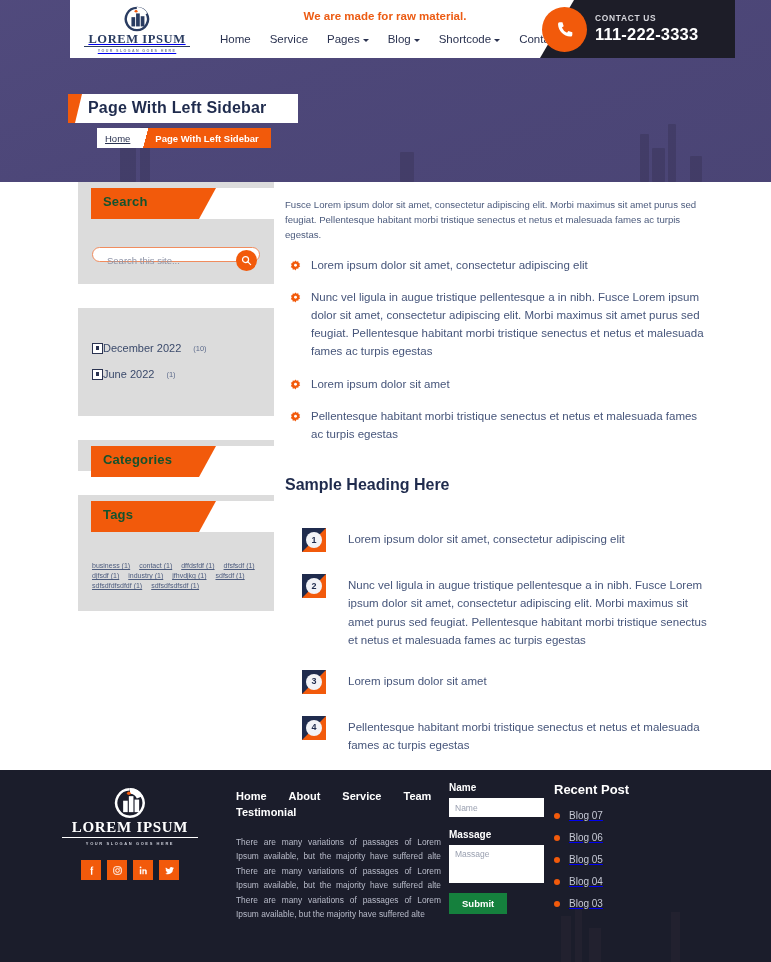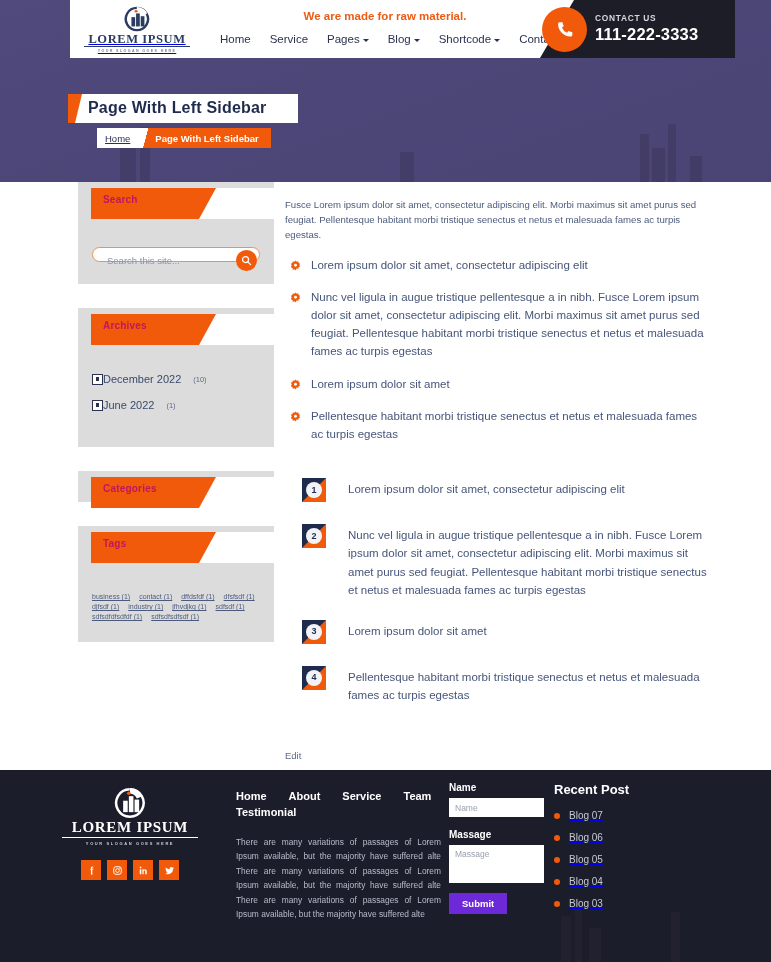--- a/index.html
+++ b/index.html
@@ -128,22 +128,22 @@
   .widget-head-white {
     position:absolute; left:13px; top:6px; width:183px; height:31px;
     background:#ffffff;
   }
   .widget-head-orange {
     position:absolute; left:13px; top:6px; width:125px; height:31px;
     background:#f25a0b;
     clip-path: polygon(0 0, 125px 0, 108px 31px, 0 31px);
   }
   .widget-title {
-    position:absolute; left:25px; top:12px; color:#be185d;
-    font-size:10px; font-weight:700; letter-spacing:.2px; z-index:3;
+    position:absolute; left:25px; top:12px; color:#14532d;
+    font-size:13px; font-weight:700; letter-spacing:.2px; z-index:3;
   }
   .widget-body { padding:34px 14px 22px 14px; }
 
   .searchbox {
     position:relative; height:15px; border:1px solid #f08c5e;
     border-radius:13px; background:#ffffff;
   }
   .searchbox input {
     position:absolute; left:12px; top:0; width:150px; height:24px;
     border:0; outline:0; background:transparent;
@@ -244,21 +244,21 @@
   .f-label { color:#ffffff; font-size:10px; font-weight:700; margin-bottom:5px; }
   .f-input, .f-textarea {
     width:95px; border:0; outline:0; background:#ffffff; color:#3b4a6b;
     font-size:8.5px; padding:4px 6px; font-family:"Liberation Sans", sans-serif;
     display:block;
   }
   .f-input { height:19px; }
   .f-textarea { height:38px; resize:none; }
   .f-input::placeholder, .f-textarea::placeholder { color:#9aa0b0; }
   .submit-btn {
-    margin-top:10px; background:#6d28d9; color:#ffffff; border:0;
+    margin-top:10px; background:#15803d; color:#ffffff; border:0;
     font-size:9.5px; font-weight:700; padding:5px 13px; cursor:pointer;
     font-family:"Liberation Sans", sans-serif;
   }
   .f-col-recent { position:absolute; left:554px; top:782px; width:170px; }
   .f-heading { color:#ffffff; font-size:13px; font-weight:700; margin-bottom:13px; }
   .recent-item { display:flex; align-items:center; gap:9px; margin-bottom:11px; }
   .dot { width:6px; height:6px; border-radius:50%; background:#f25a0b; flex:0 0 auto; }
   .recent-label { color:#c5c8d4; font-size:10px; }
 </style>
 </head>
@@ -358,25 +358,20 @@
               <svg width="11" height="11" viewBox="0 0 16 16">
                 <circle cx="6.6" cy="6.6" r="4.4" fill="none" stroke="#ffffff" stroke-width="1.8"></circle>
                 <line x1="10" y1="10" x2="14" y2="14" stroke="#ffffff" stroke-width="1.8" stroke-linecap="round"></line>
               </svg>
             </button>
           </div>
         </div>
       </section>
 
       <section class="widget">
-        <div class="widget-head">
-          <div class="widget-head-white"></div>
-          <div class="widget-head-orange"></div>
-          <div class="widget-title">Archives</div>
-        </div>
         <div class="widget-body">
           <div class="listitem">
             <span class="sq-icon">
                 <i></i>
               </span>
             <span class="listitem-label">December 2022</span>
             <span class="listitem-count">(10)</span>
           </div>
           <div class="listitem">
             <span class="sq-icon">
@@ -446,20 +441,21 @@
         </li>
         <li>
           <svg class="gear" viewBox="0 0 16 16">
               <path d="M8 0.6l1.6 1.9 2.4-.6.5 2.4 2.3 1-1.3 2.1 1.3 2.1-2.3 1-.5 2.4-2.4-.6L8 15.4l-1.6-1.9-2.4.6-.5-2.4-2.3-1L2.5 7.6 1.2 5.5l2.3-1 .5-2.4 2.4.6z" fill="#f25a0b"></path>
               <circle cx="8" cy="7.6" r="2.1" fill="#ffffff"></circle>
             </svg>
           <span>Pellentesque habitant morbi tristique senectus et netus et malesuada fames ac turpis egestas</span>
         </li>
       </ul>
 
+      <h2 class="section-heading">Sample Heading Here</h2>
 
       <ol class="numlist">
         <li>
           <span class="numbox">
               <span class="tri"></span>
               <span class="circle">1</span>
             </span>
           <span>Lorem ipsum dolor sit amet, consectetur adipiscing elit</span>
         </li>
         <li>

